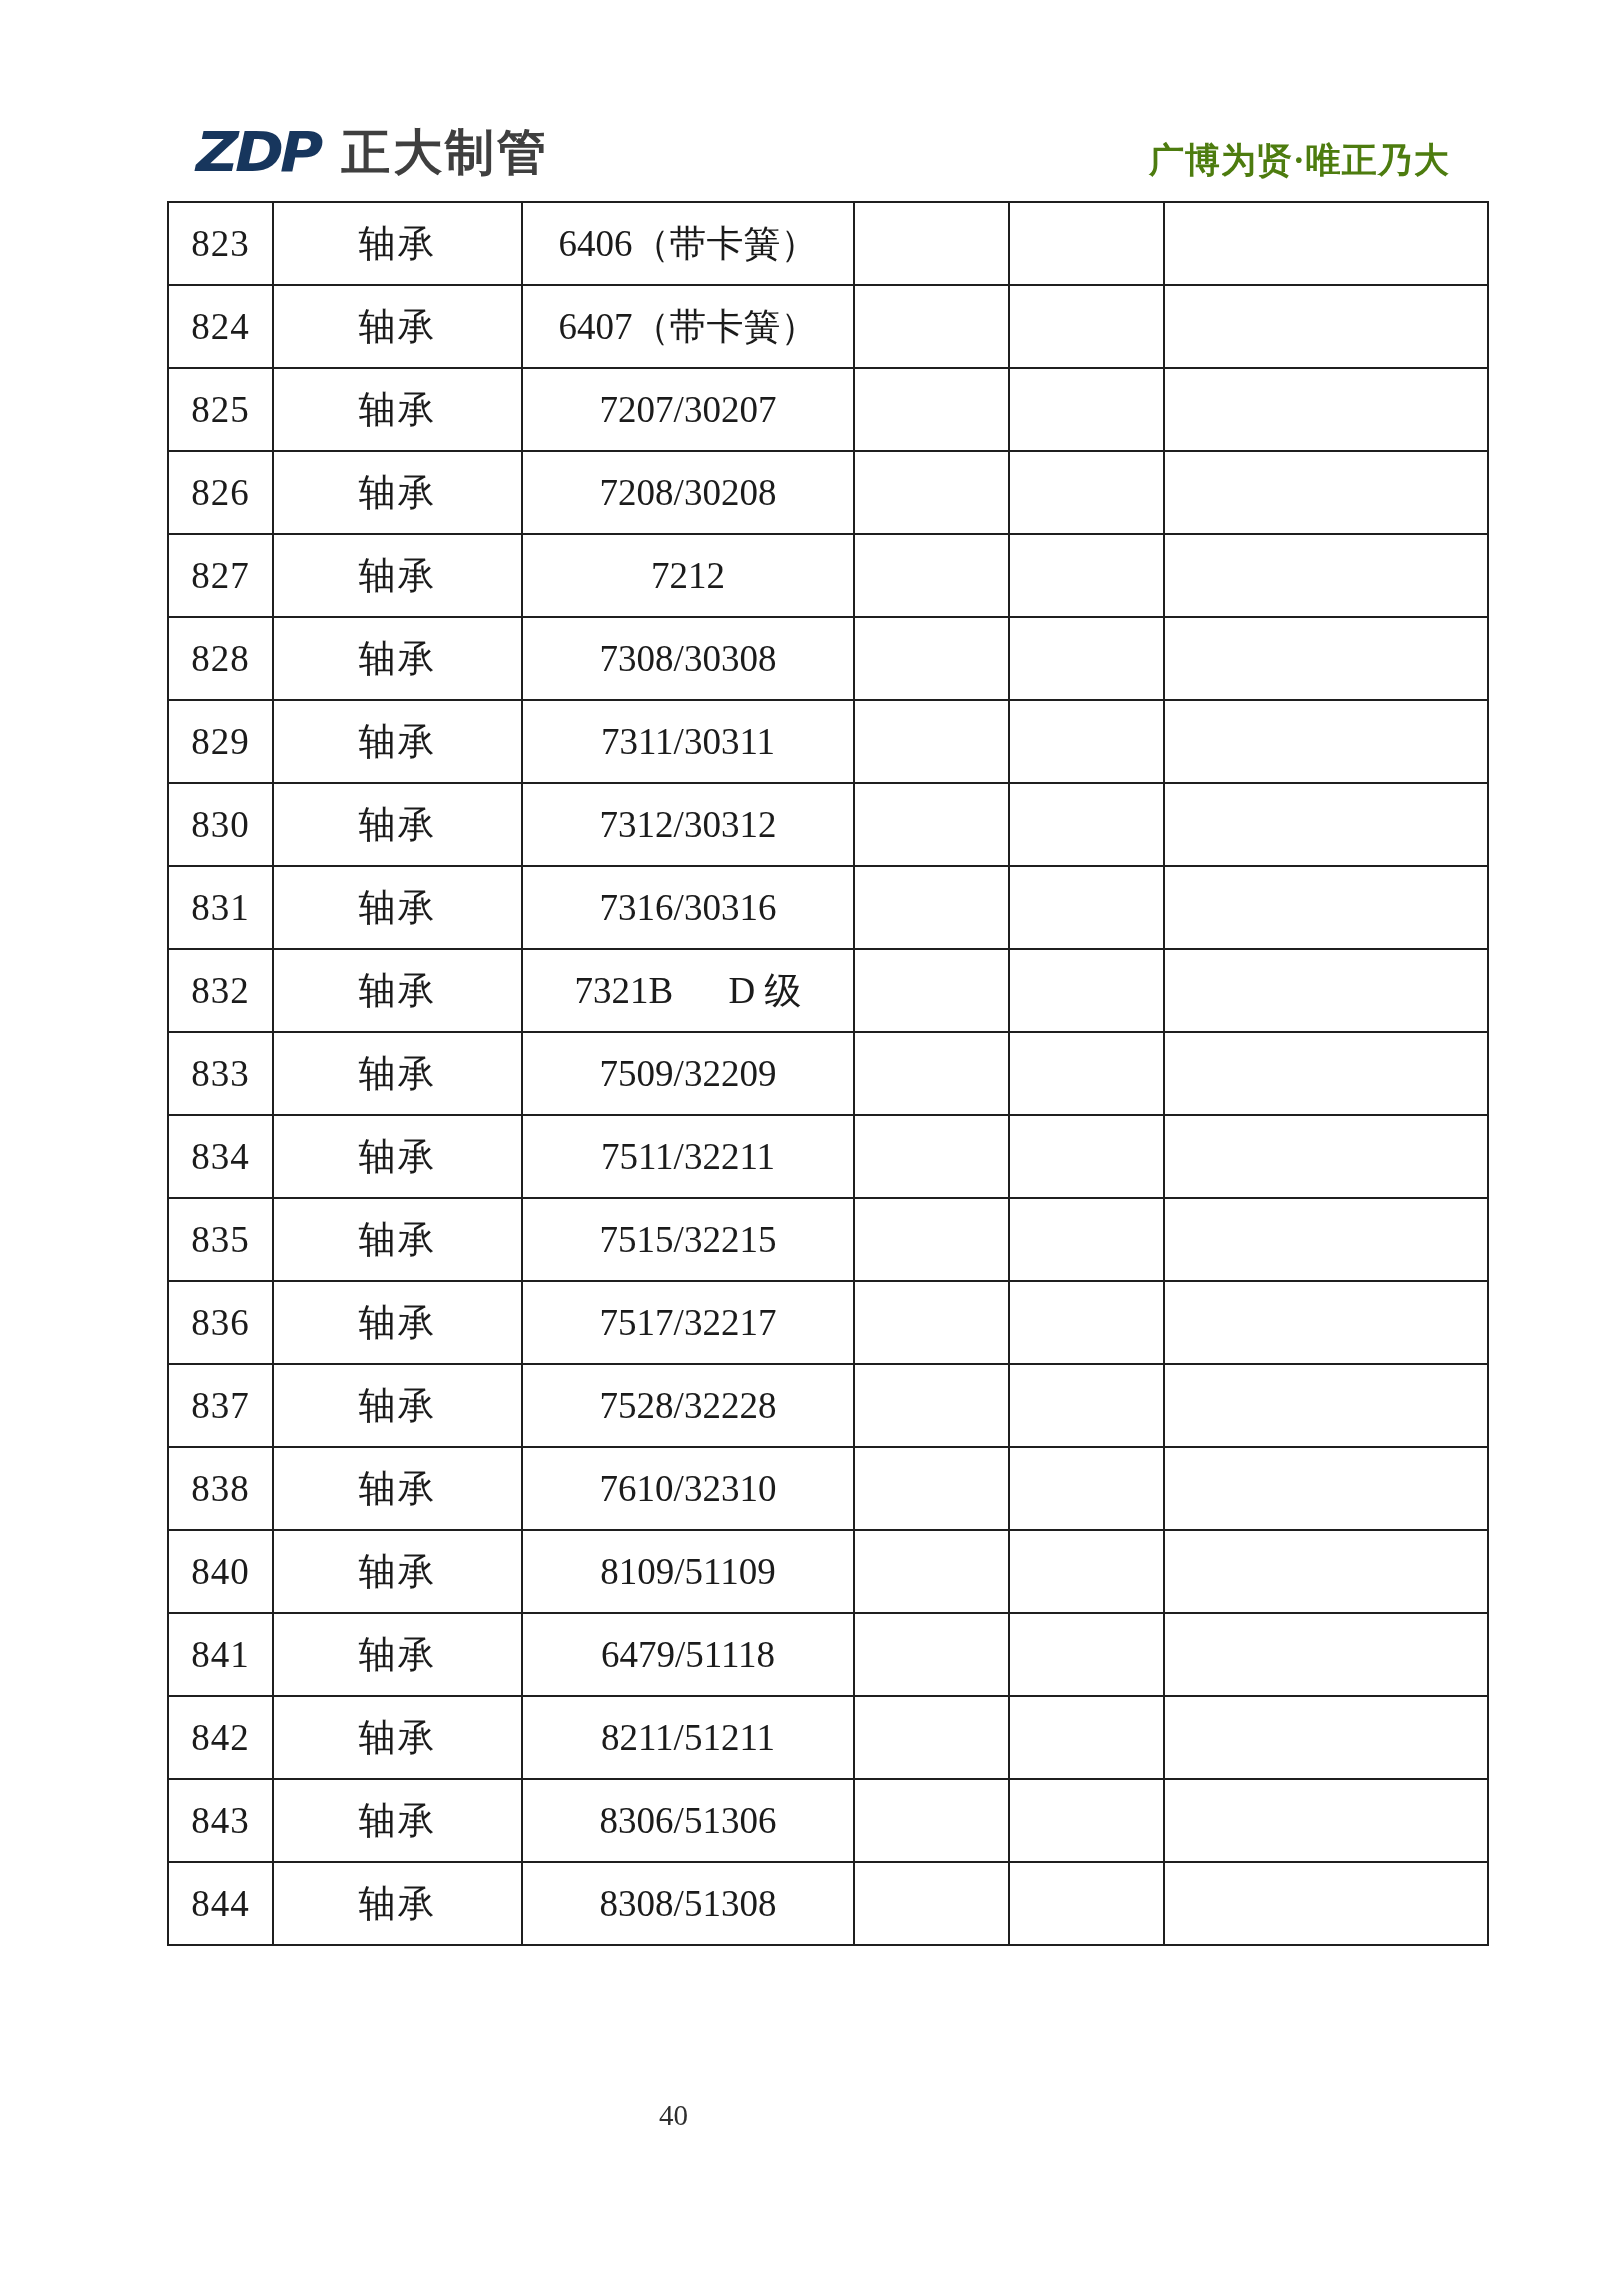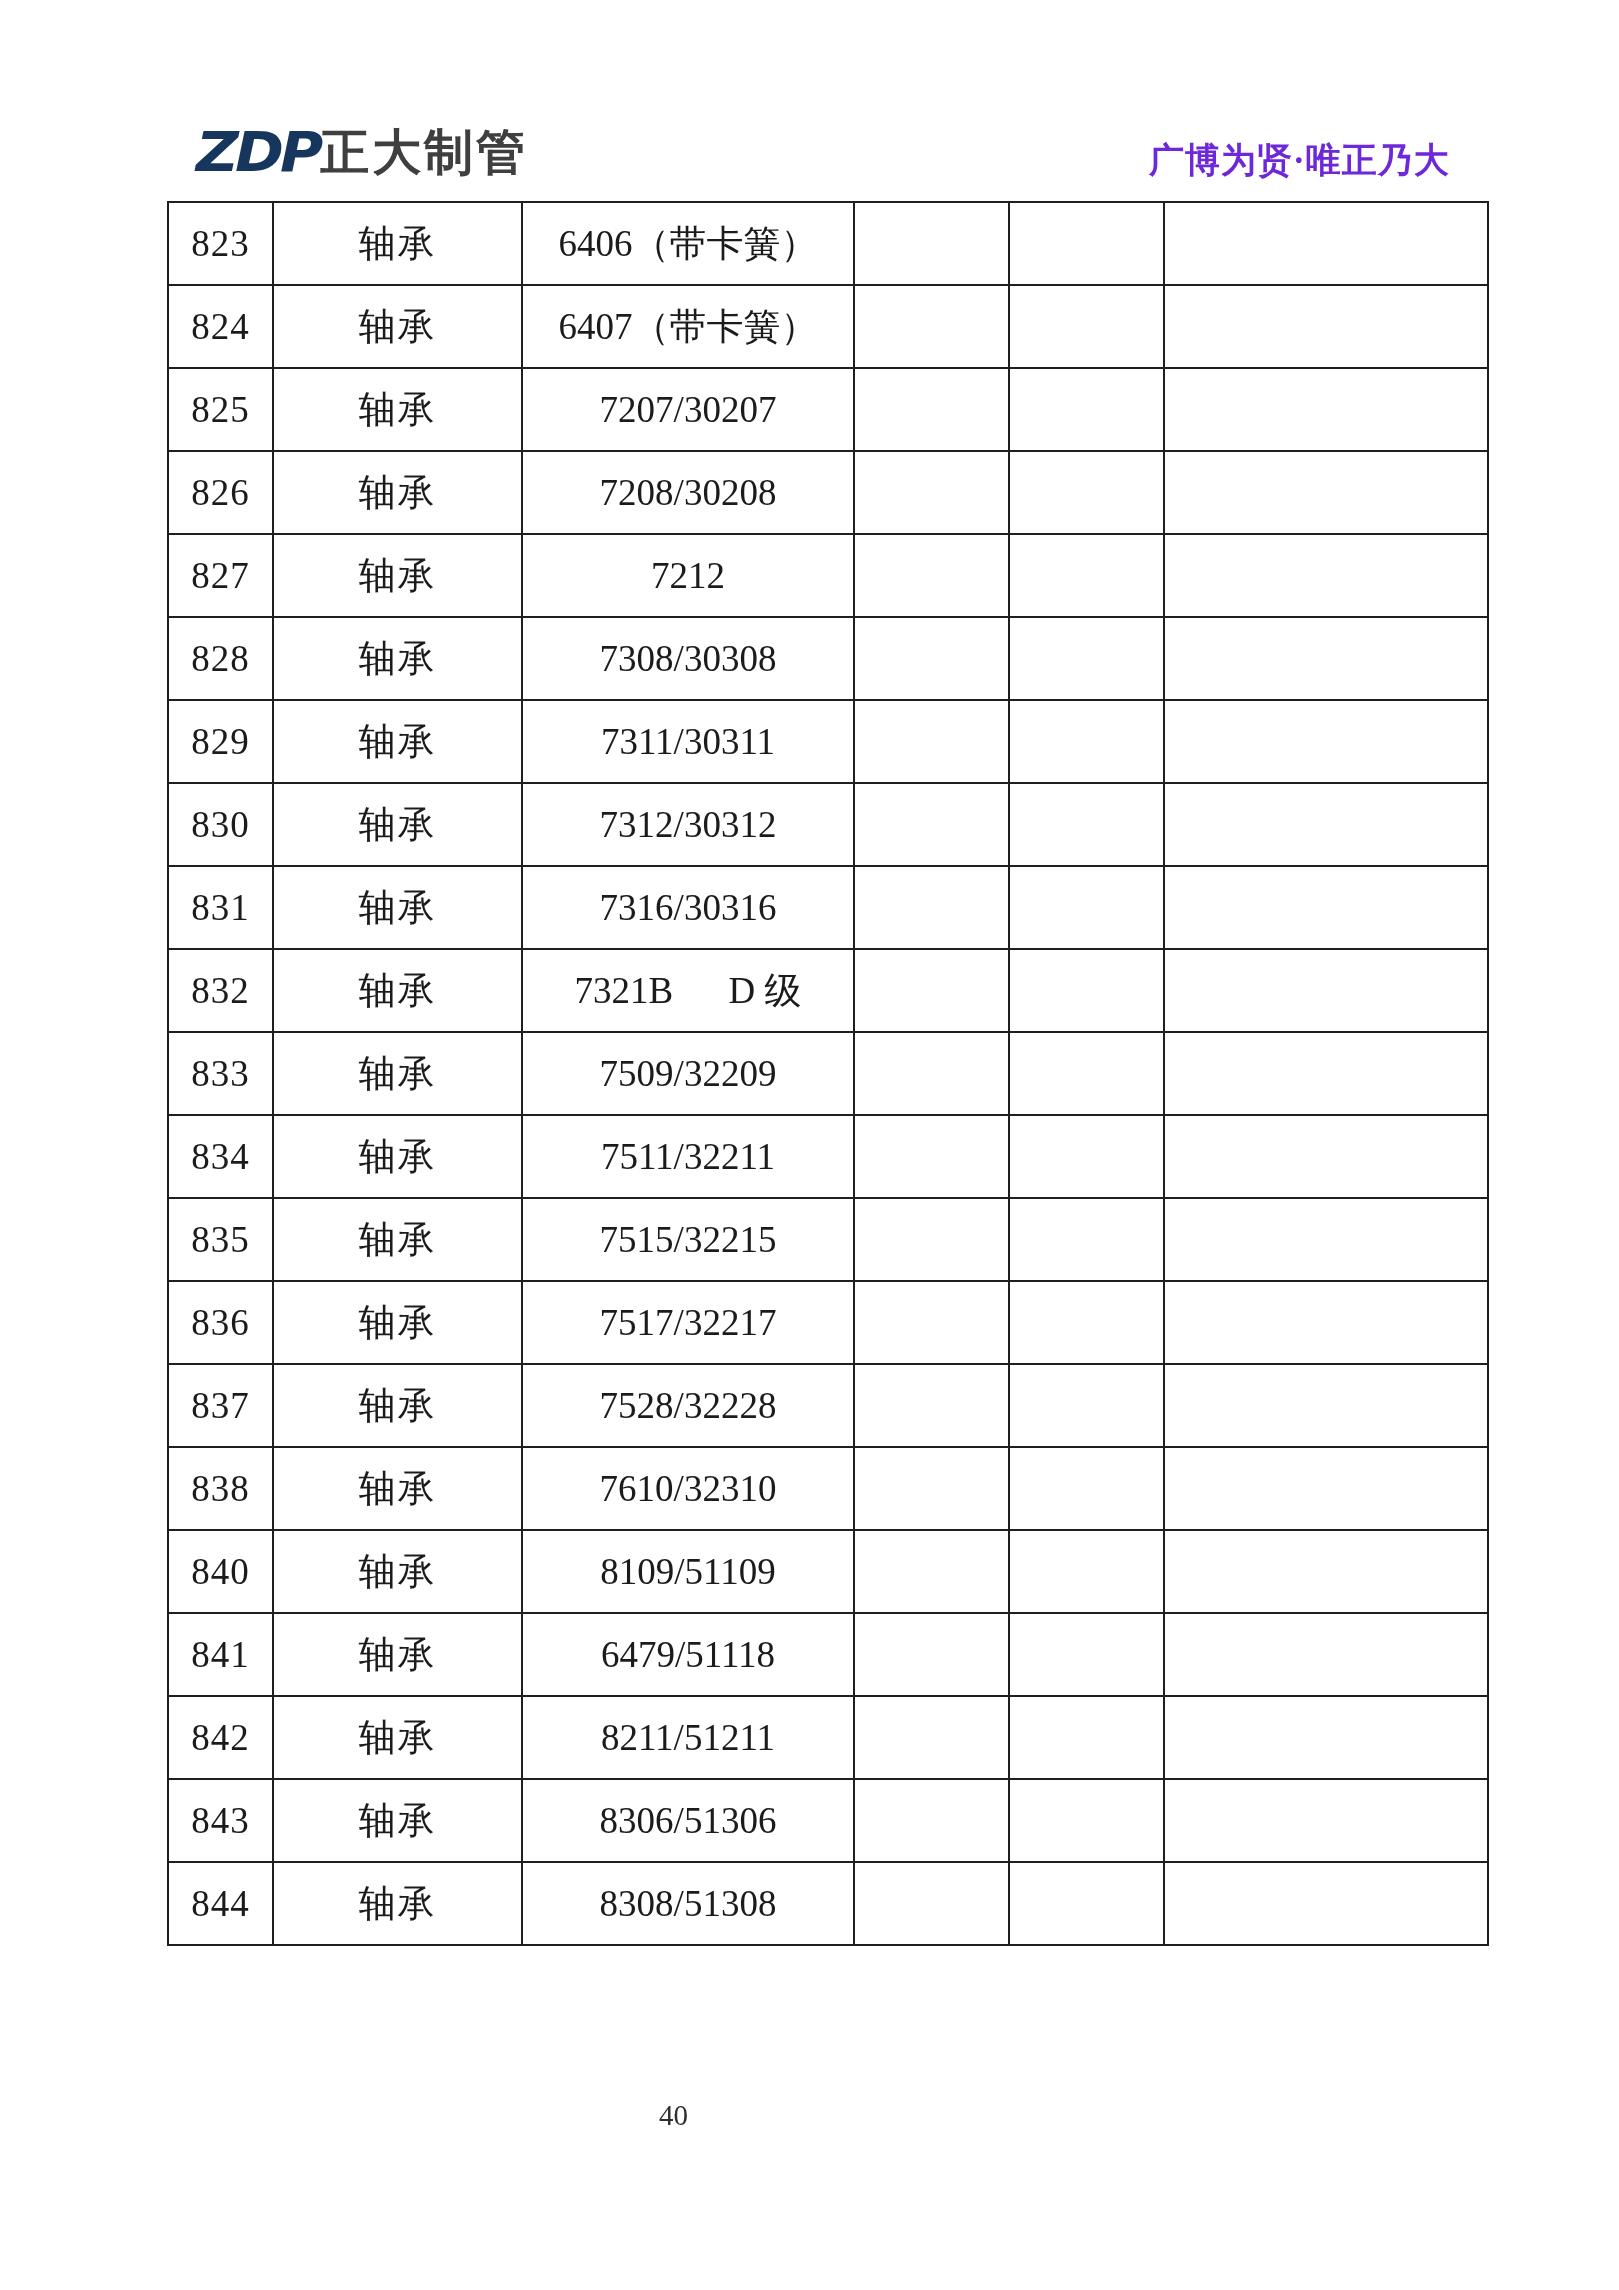--- a/index.html
+++ b/index.html
@@ -12,21 +12,21 @@
     overflow: hidden;
   }
 
   
   .header-logo {
     position: absolute;
     left: 196px;
     top: 123px;
     display: flex;
     align-items: center;
-    gap: 1px;
+    gap: 22px;
     line-height: 1;
   }
   .logo-zdp {
     font-family: "DejaVu Sans", "Liberation Sans", sans-serif;
     font-style: italic;
     font-weight: 900;
     font-size: 59px;
     letter-spacing: -3.9px;
     color: #17365d;
     transform: scaleY(0.92);
@@ -40,21 +40,21 @@
   }
   .slogan {
     position: absolute;
     left: 1149px;
     top: 137px;
     width: 343px;
     font-family: "Liberation Serif", "DejaVu Serif", serif;
     font-weight: 700;
     font-size: 35px;
     letter-spacing: 1px;
-    color: #6d28d9;
+    color: #4d7c0f;
     white-space: nowrap;
   }
 
   
   .parts-table {
     position: absolute;
     left: 167px;
     top: 201px;
     width: 1320px;
     border-collapse: collapse;

